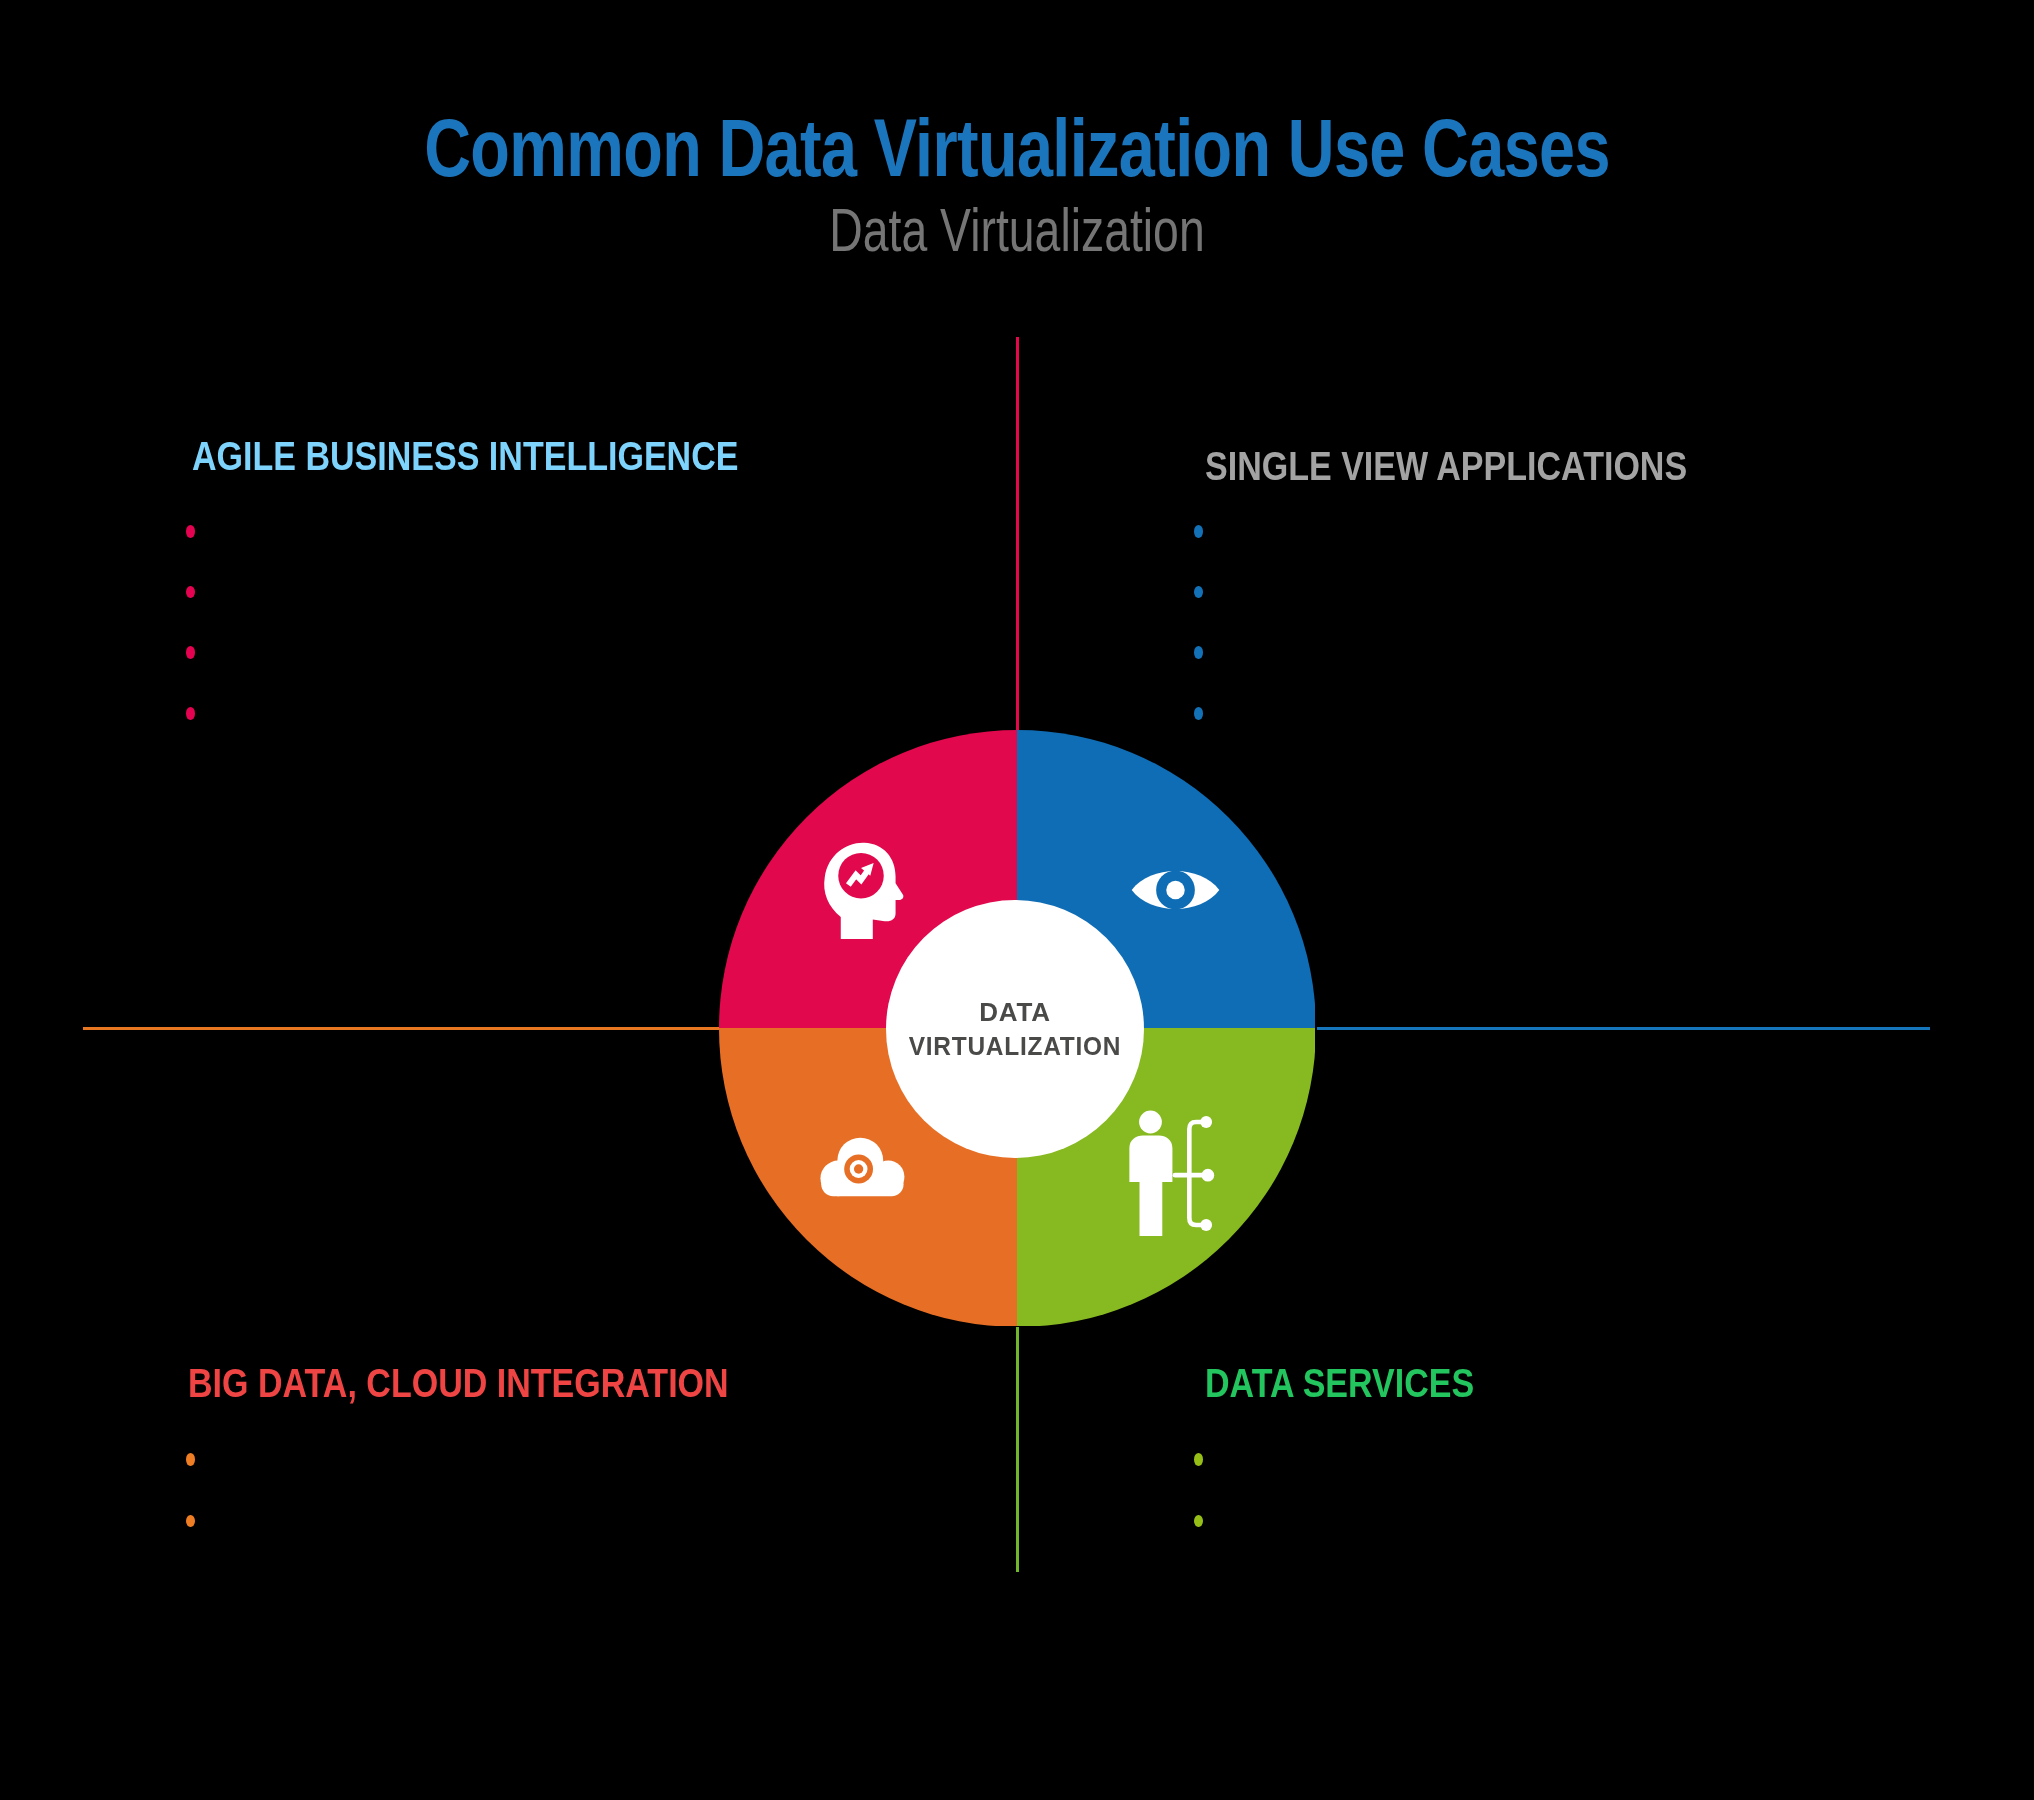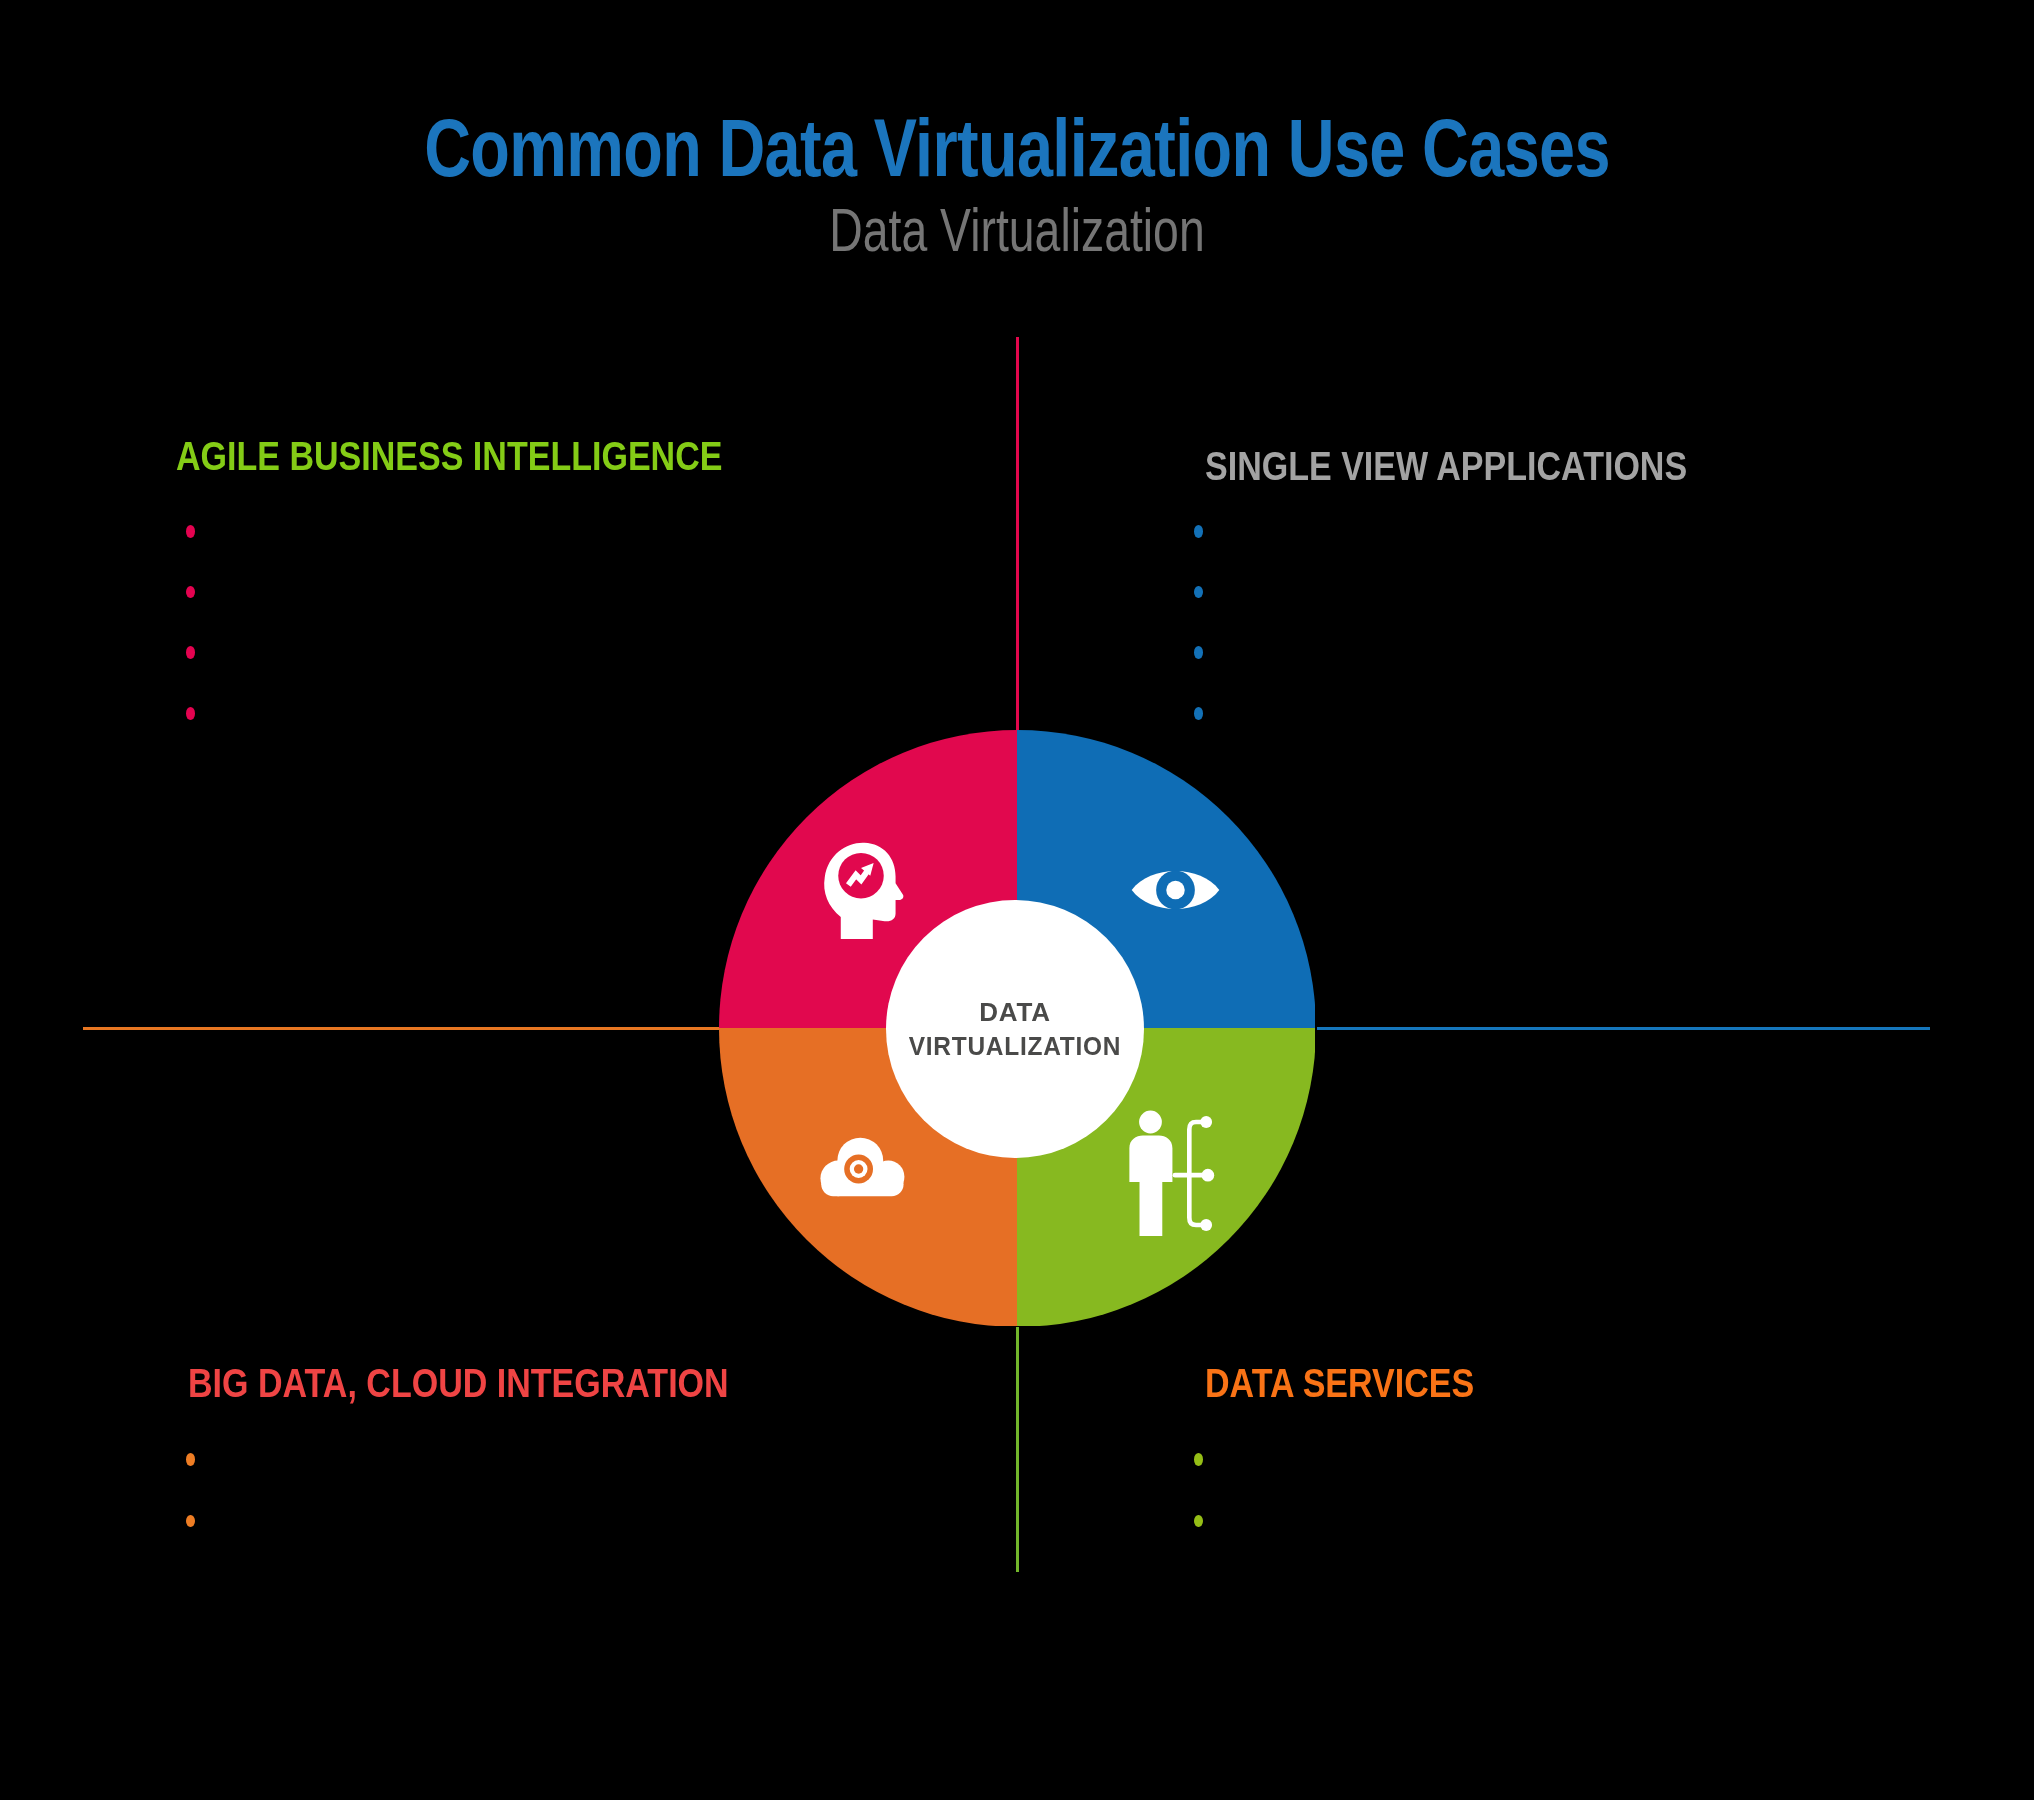--- a/index.html
+++ b/index.html
@@ -30,24 +30,24 @@
   .axis-top   {left:1016px;top:337px; width:2.5px;height:393px;background:#E3074C;}
   .axis-bottom{left:1016px;top:1327px;width:2.5px;height:359px;background:#72B62B;}
   .axis-left  {left:83px;  top:1027px;width:636px;height:2.5px;background:#E87722;}
   .axis-right {left:1317px;top:1027px;width:613px;height:2.5px;background:#1576BC;}
   
   .heading{
     position:absolute;font-size:41px;font-weight:700;line-height:1;
     white-space:nowrap;
   }
   .heading>span{display:inline-block;transform:scaleX(.83);transform-origin:0 50%;}
-  .h-tl{left:176px;top:402px;color:#84cc16;}
+  .h-tl{left:192px;top:402px;color:#7dd3fc;}
   .h-tr{left:1205px;top:412px;color:#a3a3a3;}
   .h-bl{left:188px;top:1329px;color:#ef4444;}
-  .h-br{left:1205px;top:1329px;color:#f97316;}
+  .h-br{left:1205px;top:1329px;color:#22c55e;}
   
   .dots{
     position:absolute;display:flex;flex-direction:column;
     list-style:none;margin:0;padding:0;
   }
   .dots li{width:9.3px;height:12.7px;border-radius:50%;}
   .d-tl{left:186px;top:525px;gap:48px;}
   .d-tr{left:1194px;top:525px;gap:48px;}
   .d-bl{left:186px;top:1453px;gap:49px;}
   .d-br{left:1194px;top:1453px;gap:49px;}

